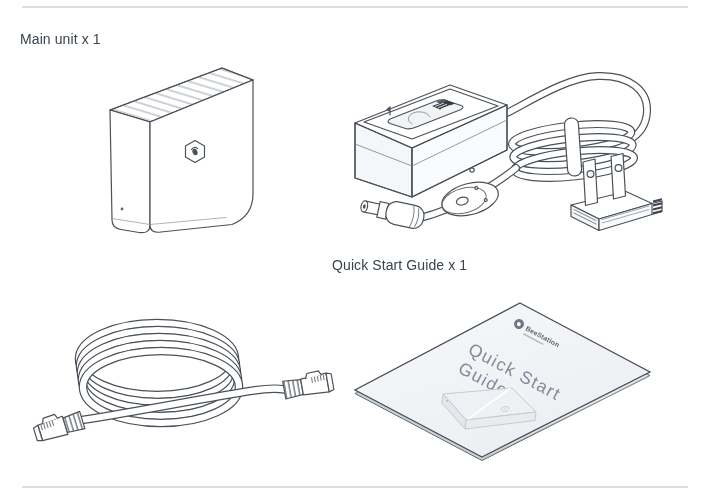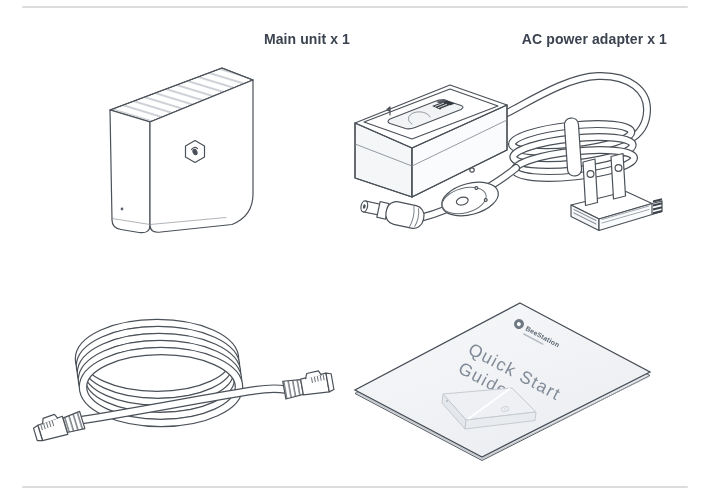--- a/index.html
+++ b/index.html
@@ -9,22 +9,22 @@
     --line-art:#4b5158;
     --cover-text:#818b98;
   }
   html,body{margin:0;padding:0;background:var(--background);}
   .page{position:relative;width:710px;height:500px;background:var(--background);
         font-family:"Liberation Sans","DejaVu Sans",sans-serif;overflow:hidden;}
   .divider{position:absolute;left:22px;right:22px;height:2px;background:var(--divider);border-radius:1px;}
   .divider.top{top:6px;}
   .divider.bottom{top:486px;}
   .item{position:absolute;}
-  .item .caption{position:absolute;top:0;left:0;width:100%;text-align:right;
-        font-size:14px;font-weight:700;color:var(--caption);letter-spacing:.1px;}
+  .item .caption{position:absolute;top:0;left:0;width:100%;text-align:left;
+        font-size:14px;font-weight:400;color:var(--caption);letter-spacing:.1px;}
   .item svg{position:absolute;display:block;}
   
   .ln{fill:none;stroke:var(--line-art);stroke-width:1.2;stroke-linejoin:round;stroke-linecap:round;}
   .wh{fill:#ffffff;stroke:var(--line-art);stroke-width:1.2;stroke-linejoin:round;stroke-linecap:round;}
   .sh1{fill:#f4f6f8;stroke:var(--line-art);stroke-width:1.2;stroke-linejoin:round;}
   .sh2{fill:#fafbfc;stroke:var(--line-art);stroke-width:1.2;stroke-linejoin:round;}
   .thin{fill:none;stroke:#7c838c;stroke-width:1;stroke-linecap:round;}
   .tubeD{fill:none;stroke:var(--line-art);stroke-width:8.6;stroke-linecap:round;}
   .tubeW{fill:none;stroke:#ffffff;stroke-width:6.2;stroke-linecap:round;}
   .tubeD2{fill:none;stroke:var(--line-art);stroke-width:8;stroke-linecap:round;}
@@ -67,21 +67,20 @@
         <path class="ln" d="M175,82.5 L184.5,88 L184.5,99 L175,104.5 L165.5,99 L165.5,88 Z"></path>
         <ellipse cx="175" cy="94" rx="2.4" ry="3.4" transform="rotate(-24 175 94)" fill="#4b5158"></ellipse>
         <path class="ln" d="M171.5,91.5 q2.5,-3.5 6,-1" stroke-width=".9"></path>
       </g>
 
       <circle cx="102" cy="151" r="1.4" fill="#5c646e"></circle>
     </svg>
   </section>
 
   <section class="item" style="left:332px;top:31px;width:335px;height:215px;">
-    <div class="caption">AC power adapter x 1</div>
     <svg style="left:8px;top:27px;" width="330" height="185" viewBox="0 0 330 185">
 
       <g>
         <path class="tubeD2" d="M167,55 C192,42 228,19 258,18 C290,17 308,33 307,53 C306.5,68 298,77 289,82"></path>
         <path class="tubeW2" d="M167,55 C192,42 228,19 258,18 C290,17 308,33 307,53 C306.5,68 298,77 289,82"></path>
 
         <g transform="rotate(-6 233 93)">
           <ellipse class="tubeD2" cx="233" cy="80" rx="60" ry="12.5"></ellipse>
           <ellipse class="tubeW2" cx="233" cy="80" rx="60" ry="12.5"></ellipse>
           <ellipse class="tubeD2" cx="233" cy="93" rx="60" ry="12.5"></ellipse>
@@ -187,20 +186,21 @@
         <path d="M-18,-9 L0,-7.5 L0,7.5 L-18,9 Z" fill="url(#ridges)" opacity=".85"></path>
         <path class="wh" d="M0,-8 L26,-9.5 L26,9.5 L0,8 Z" stroke-width="1.2"></path>
         <path class="wh" d="M5,-7.5 L7,-12.5 L19,-13 L21,-8.5" stroke-width="1"></path>
         <path class="wh" d="M26,-9.5 L31,-8 L31,8 L26,9.5 Z" stroke-width="1.1"></path>
         <path d="M11,-7.6 V-2.2 M14,-7.8 V-2.4 M17,-8 V-2.6 M20,-8.2 V-2.8 M23,-8.4 V-3" stroke="#6a7077" stroke-width="1" fill="none"></path>
       </g>
     </svg>
   </section>
 
   <section class="item" style="left:332px;top:257px;width:335px;height:215px;">
+    <div class="caption">Quick Start Guide x 1</div>
     <svg style="left:8px;top:28px;" width="350" height="185" viewBox="0 0 350 185">
       <defs>
         <linearGradient id="gcov" x1="0" y1="0" x2=".6" y2="1">
           <stop offset="0" stop-color="#f7f8fa"></stop>
             <stop offset="1" stop-color="#eceef1"></stop>
         </linearGradient>
       </defs>
 
       <path d="M180,21.5 L310,90.5 L142,175.5 L15,108.5 Z" fill="#e6e9ec" stroke="#555c64" stroke-width="1"></path>
       <path d="M15.5,107 L142,173.8 L309,91.5" fill="none" stroke="#aab0b8" stroke-width=".7"></path>

